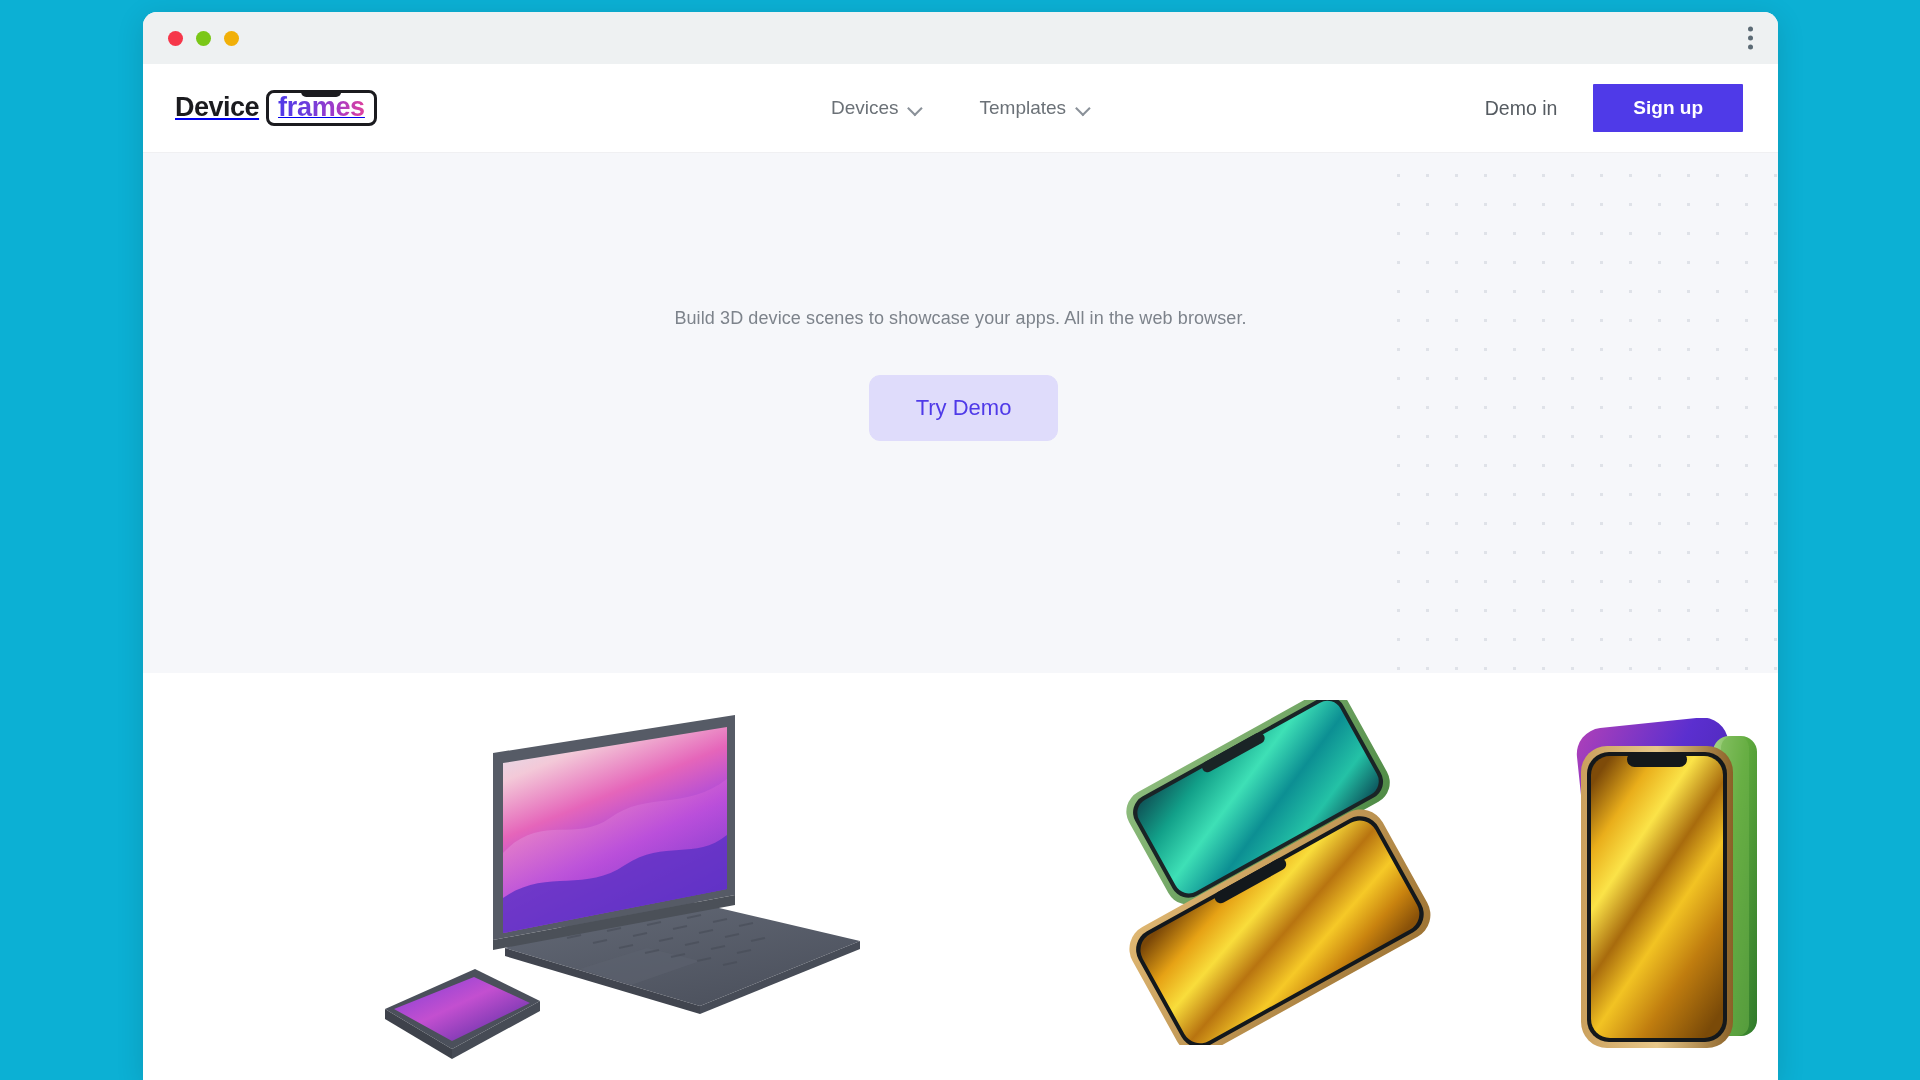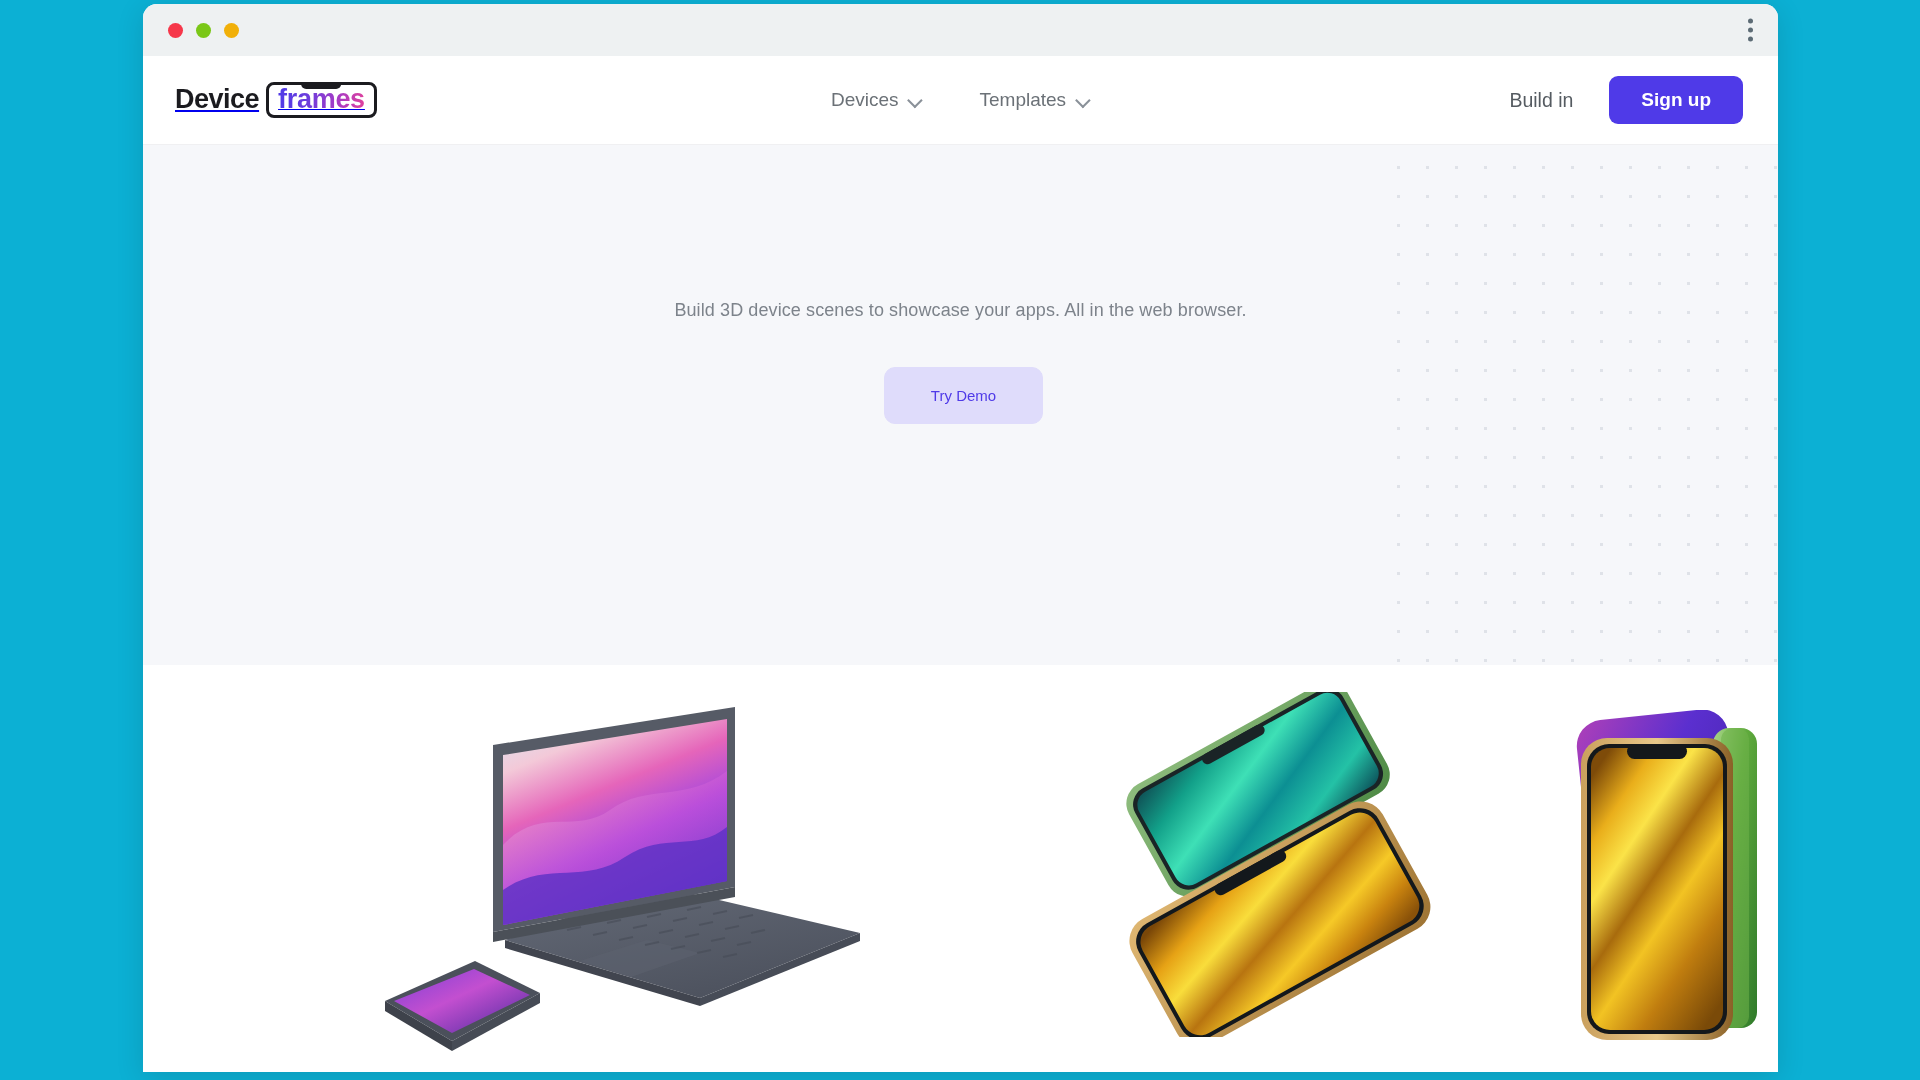--- a/index.html
+++ b/index.html
@@ -6,21 +6,21 @@
   html,body { width:1920px; height:1080px; overflow:hidden; }
   body {
     background:#0cb0d4;
     font-family:"Liberation Sans", sans-serif;
     -webkit-font-smoothing:antialiased;
   }
 
   
   #browser-window {
     position:absolute;
-    left:143px; top:4px;
+    left:143px; top:12px;
     width:1635px; height:1068px;
     border-radius:14px 14px 0 0;
     overflow:hidden;
     background:#ffffff;
     box-shadow:0 6px 28px rgba(0,0,0,.13);
   }
 
   
   #title-bar {
     position:relative;
@@ -106,22 +106,22 @@
     margin-left:auto;
     display:flex; align-items:center; gap:36px;
   }
   #sign-in-link {
     font-size:19.5px; color:#555b61; cursor:pointer;
     text-decoration:none;
   }
   #sign-up-button {
     background:#4f3ae8; color:#fff;
     font-size:19px; font-weight:700;
-    border:none; border-radius:9px;
-    padding:13px 32px; cursor:pointer;
+    border:none; border-radius:1px;
+    padding:13px 40px; cursor:pointer;
     font-family:inherit;
   }
 
   
   #hero {
     position:relative;
     height:520px;
     background:#f6f7fa;
     overflow:hidden;
   }
@@ -148,21 +148,21 @@
     margin-top:27px;
     font-size:18px; color:#7d838b;
     letter-spacing:.1px;
   }
   #hero-cta-group {
     margin-top:46px;
     display:flex; justify-content:center;
   }
   #try-demo-button, #browse-templates-button {
     font-family:inherit;
-    font-size:15px;
+    font-size:22px;
     border-radius:11px;
     padding:19px 46px;
     cursor:pointer;
     white-space:nowrap;
   }
   #try-demo-button {
     background:#dfdcfb; color:#4f3ae8;
     border:1px solid #dfdcfb;
     font-weight:400;
     margin-right:-6px;
@@ -220,21 +220,21 @@
         <span>Devices</span>
         <span class="chev"></span>
       </div>
       <div class="nav-item">
         <span>Templates</span>
         <span class="chev"></span>
       </div>
     </nav>
 
     <div id="auth-actions">
-      <a id="sign-in-link" href="#">Build in</a>
+      <a id="sign-in-link" href="#">Demo in</a>
       <button id="sign-up-button">Sign up</button>
     </div>
   </header>
 
   <section id="hero">
     <div id="hero-dot-pattern"></div>
 
     <div id="hero-content">
       <h1 id="hero-heading">
       </h1>

